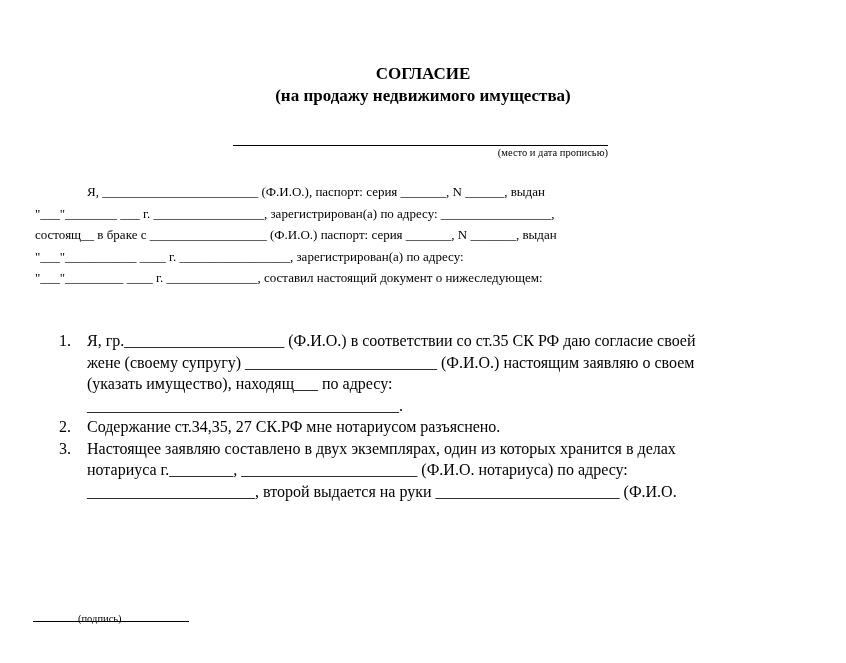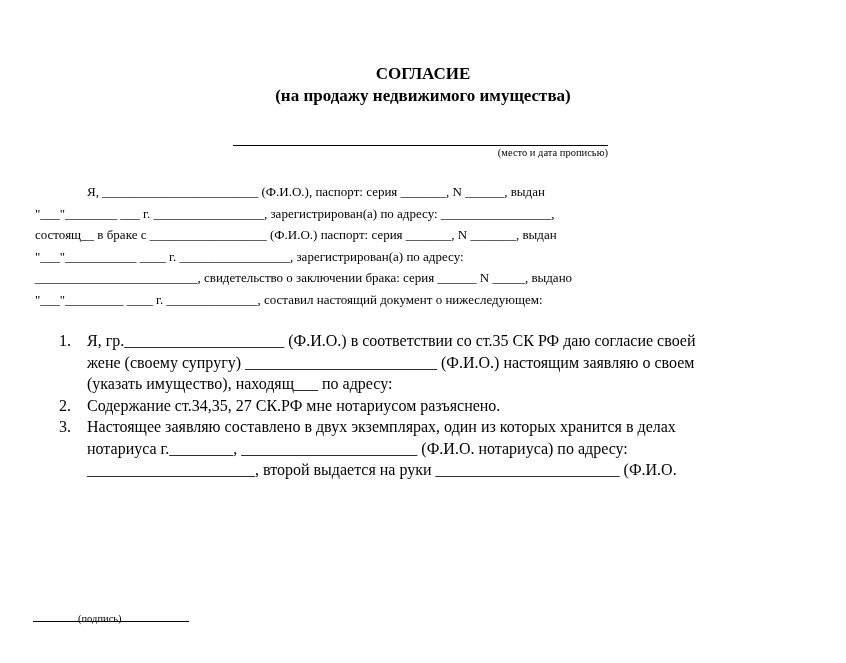--- a/index.html
+++ b/index.html
@@ -112,30 +112,30 @@
   <h2 class="subtitle">(на продажу недвижимого имущества)</h2>
 
   <div class="place-line"></div>
   <div class="place-caption">(место и дата прописью)</div>
 
   <div class="intro">
     <span class="line first">Я, ________________________ (Ф.И.О.), паспорт: серия _______, N ______, выдан</span>
     <span class="line">"___"________ ___ г. _________________, зарегистрирован(а) по адресу: _________________,</span>
     <span class="line">состоящ__ в браке с __________________ (Ф.И.О.) паспорт: серия _______, N _______, выдан</span>
     <span class="line">"___"___________ ____ г. _________________, зарегистрирован(а) по адресу:</span>
-    <span class="line">_________________________, свидетельство о заключении брака: серия ______ N _____, выдано</span>
     <span class="line">"___"_________ ____ г. ______________, составил настоящий документ о нижеследующем:</span>
   </div>
 
   <div class="list">
     <div class="list-item">
       <span class="num">1.</span>
       <span class="line">Я, гр.____________________ (Ф.И.О.) в соответствии со ст.35 СК РФ даю согласие своей</span>
       <span class="line">жене (своему супругу) ________________________ (Ф.И.О.) настоящим заявляю о своем</span>
       <span class="line">(указать имущество), находящ___ по адресу:</span>
+      <span class="line">_______________________________________.</span>
     </div>
     <div class="list-item">
       <span class="num">2.</span>
       <span class="line">Содержание ст.34,35, 27 СК.РФ мне нотариусом разъяснено.</span>
     </div>
     <div class="list-item">
       <span class="num">3.</span>
       <span class="line">Настоящее заявляю составлено в двух экземплярах, один из которых хранится в делах</span>
       <span class="line">нотариуса г.________, ______________________ (Ф.И.О. нотариуса) по адресу:</span>
       <span class="line">_____________________, второй выдается на руки _______________________ (Ф.И.О.</span>

